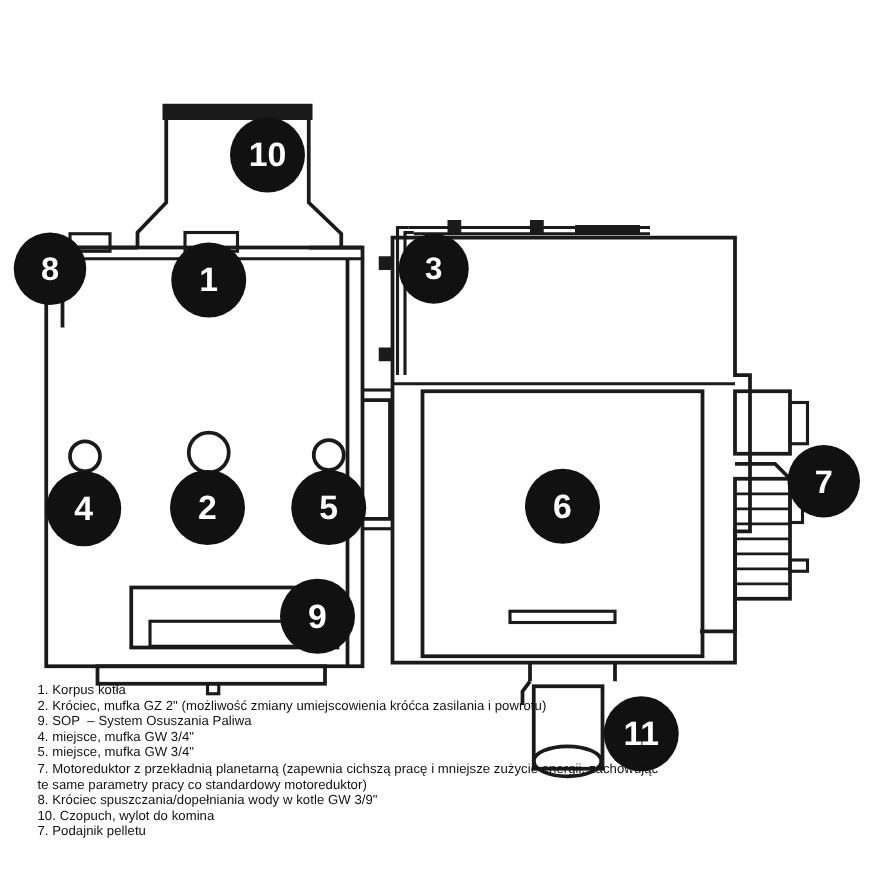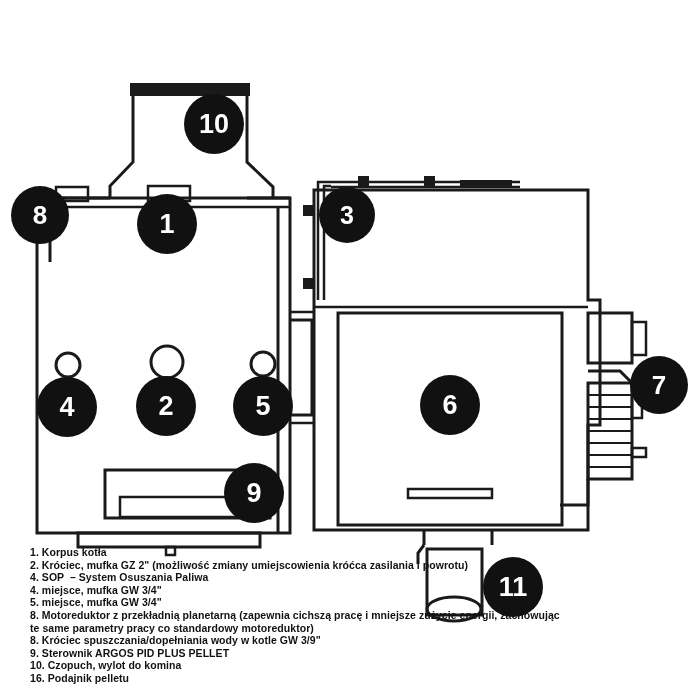--- a/index.html
+++ b/index.html
@@ -25,21 +25,21 @@
     height: 700px;
   }
   .legend {
     position: absolute;
     left: 30px;
     top: 546px;
     width: 600px;
   }
   .legend-item {
     font-size: 10.5px;
-    font-weight: bold;
+    font-weight: normal;
     color: #111111;
     line-height: 12.6px;
     letter-spacing: 0.05px;
     white-space: pre-wrap;
   }
   .callout-num {
     font-family: "Liberation Sans", sans-serif;
     font-weight: bold;
     fill: #ffffff;
   }
@@ -181,24 +181,23 @@
       <g>
         <circle cx="513" cy="587" r="30" fill="#111111"></circle>
         <text class="callout-num" x="513" y="587" text-anchor="middle" dominant-baseline="central" font-size="27">11</text>
       </g>
     </g>
   </svg>
 
   <div class="legend">
     <div class="legend-item">1. Korpus kotła</div>
     <div class="legend-item">2. Króciec, mufka GZ 2" (możliwość zmiany umiejscowienia króćca zasilania i powrotu)</div>
-    <div class="legend-item">4. SOP  – System Osuszania Paliwa</div>
+    <div class="legend-item">9. SOP  – System Osuszania Paliwa</div>
     <div class="legend-item">4. miejsce, mufka GW 3/4"</div>
     <div class="legend-item">5. miejsce, mufka GW 3/4"</div>
-    <div class="legend-item">8. Motoreduktor z przekładnią planetarną (zapewnia cichszą pracę i mniejsze zużycie energii, zachowując
+    <div class="legend-item">7. Motoreduktor z przekładnią planetarną (zapewnia cichszą pracę i mniejsze zużycie energii, zachowując
 te same parametry pracy co standardowy motoreduktor)</div>
     <div class="legend-item">8. Króciec spuszczania/dopełniania wody w kotle GW 3/9"</div>
-    <div class="legend-item">9. Sterownik ARGOS PID PLUS PELLET</div>
     <div class="legend-item">10. Czopuch, wylot do komina</div>
-    <div class="legend-item">16. Podajnik pelletu</div>
+    <div class="legend-item">7. Podajnik pelletu</div>
   </div>
 
 </div>
 
 </body></html>

